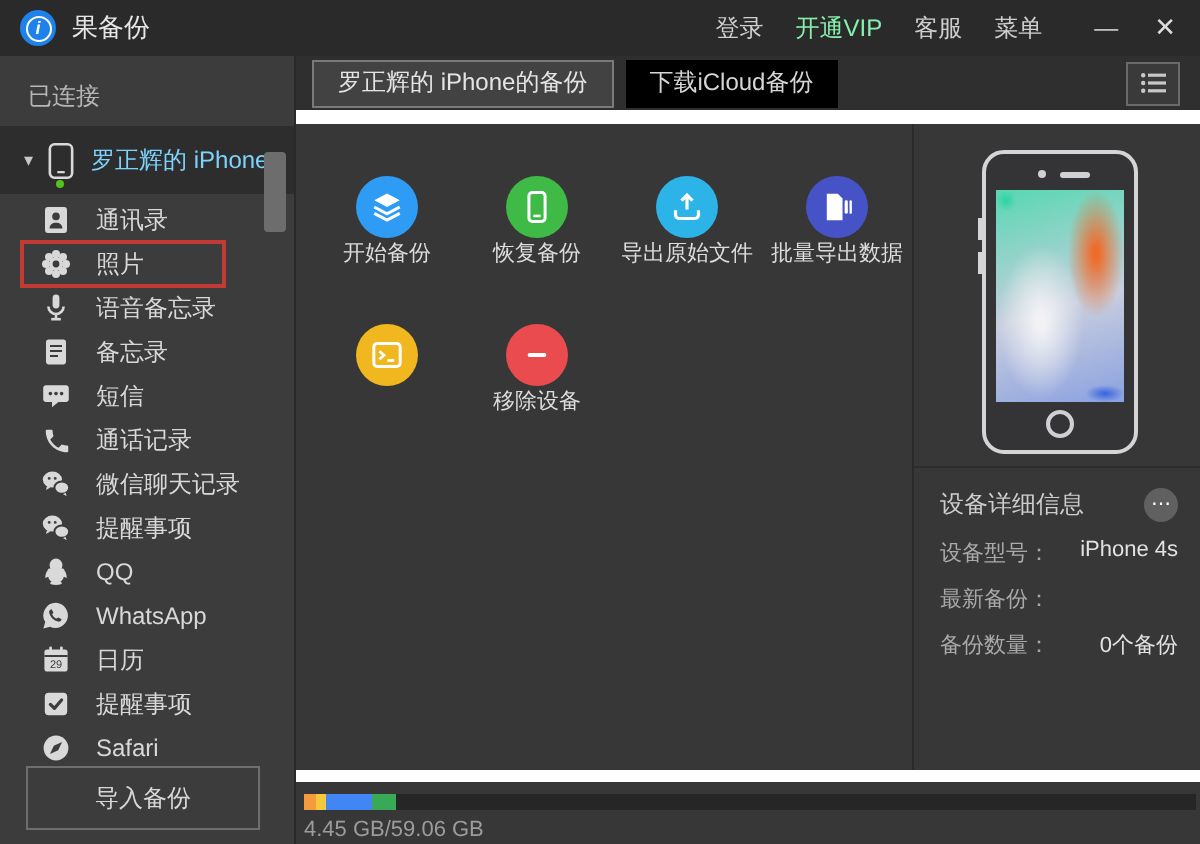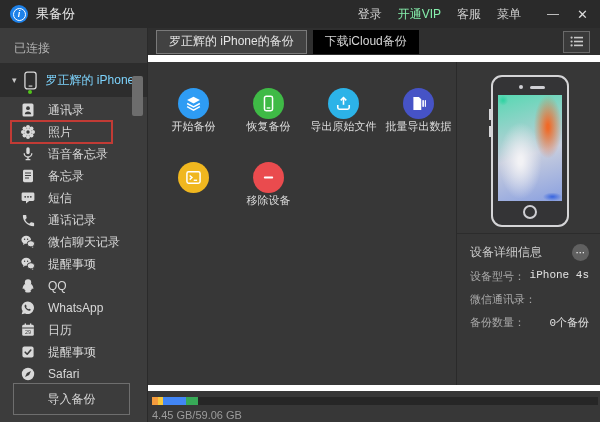--- a/index.html
+++ b/index.html
@@ -63,21 +63,21 @@
       radial-gradient(closest-side at 85% 96%, #3f6ae0 10%, rgba(63,106,224,0) 100%),
       linear-gradient(163deg, #57d8b2 0%, #c8cede 55%, #8aa0e0 100%); }
   .p-home { position:absolute; bottom:6px; left:50%; transform:translateX(-50%); width:14px; height:14px; border:2px solid #cfcfd4; border-radius:50%; }
 
   .details { border-top:1px solid #2c2c2c; padding:10px 13px 0 13px; }
   .details-head { display:flex; align-items:center; justify-content:space-between; }
   .details-title { color:#cdcdcd; font-size:12px; }
   .more-btn { width:17px; height:17px; border-radius:50%; background:#606060; color:#fff; font-size:10px; display:flex; align-items:center; justify-content:center; cursor:pointer; }
   .d-row { display:flex; justify-content:space-between; margin-top:8px; }
   .d-label { color:#a9a9a9; font-size:11px; }
-  .d-value { color:#e2e2e2; font-size:11px;font-family:Liberation Mono, monospace; }
+  .d-value { color:#e2e2e2; font-size:11px; }
 
   .footer { height:37px; border-top:6px solid #ffffff; padding:6px 2px 0 4px; flex:0 0 auto; }
   .sbar { height:8px; background:#262626; display:flex; overflow:hidden; }
   .sbar i { display:block; height:100%; }
   .s-text { margin-top:4px; color:#9c9c9c; font-size:11px; }
 </style>
 </head>
 <body>
 
 <div class="app">
@@ -366,21 +366,21 @@
           <div class="details">
             <div class="details-head">
               <span class="details-title">设备详细信息</span>
               <span class="more-btn">⋯</span>
             </div>
             <div class="d-row">
               <span class="d-label">设备型号：</span>
               <span class="d-value">iPhone 4s</span>
             </div>
             <div class="d-row">
-              <span class="d-label">微信通讯录：</span>
+              <span class="d-label">最新备份：</span>
               <span class="d-value"></span>
             </div>
             <div class="d-row">
               <span class="d-label">备份数量：</span>
               <span class="d-value">0个备份</span>
             </div>
           </div>
         </div>
       </div>
 

